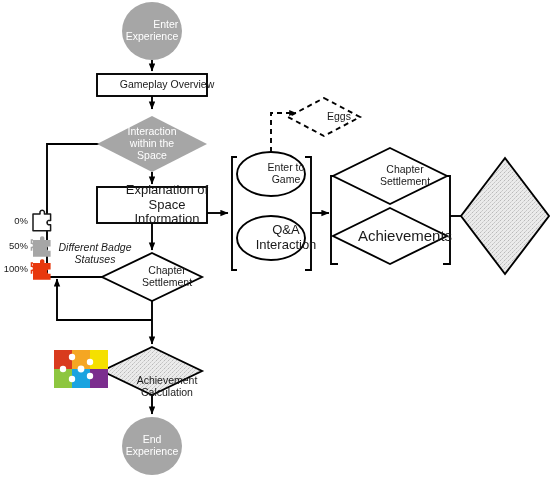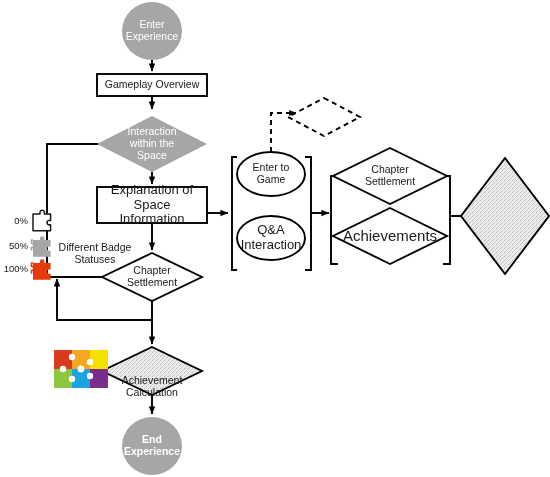--- a/index.html
+++ b/index.html
@@ -28,36 +28,37 @@
   .node-label {
     position: absolute;
     display: flex;
     align-items: center;
     justify-content: center;
     text-align: center;
     line-height: 1.12;
     pointer-events: none;
     white-space: pre-line;
   }
-  .lbl-dark  { color: #1a1a1a; }
+  .lbl-dark  { color: #1a1a1a; margin-left: 15px; }
   .lbl-white { color: #ffffff; }
   .pct-text {
     position: absolute;
     font-size: 9.5px;
     color: #1a1a1a;
     text-align: right;
     width: 30px;
   }
   .badge-caption {
     position: absolute;
     font-size: 10.5px;
     color: #1a1a1a;
     text-align: center;
     line-height: 1.15;
     white-space: pre-line;
+    font-style: italic;
   }
 </style>
 </head>
 <body>
 
 <div id="diagram-root">
 
   <svg class="layer" viewBox="0 0 550 477" xmlns="http://www.w3.org/2000/svg">
     <defs>
       <marker id="arrow" markerWidth="9" markerHeight="9" refX="7.6" refY="3.2" orient="auto" markerUnits="userSpaceOnUse">
@@ -160,47 +161,48 @@
 
       <circle cx="18" cy="7" r="3.2" fill="#ffffff"></circle>
       <circle cx="36" cy="12" r="3.2" fill="#ffffff"></circle>
       <circle cx="9" cy="19" r="3.2" fill="#ffffff"></circle>
       <circle cx="27" cy="19" r="3.4" fill="#ffffff"></circle>
       <circle cx="18" cy="29" r="3.2" fill="#ffffff"></circle>
       <circle cx="36" cy="26" r="3.2" fill="#ffffff"></circle>
     </g>
   </svg>
 
-  <div class="node-label lbl-white" style="left:117px; top:7px; width:70px; height:48px; font-size:10.5px;">Enter
+  <div class="node-label lbl-white" style="left:117px; top:7px; width:70px; height:48px; font-size:10.5px;text-align:right;">Enter
 Experience</div>
 
   <div class="node-label lbl-dark" style="left:97px; top:74px; width:110px; height:22px; font-size:10.5px;">Gameplay Overview</div>
 
   <div class="node-label lbl-white" style="left:112px; top:119px; width:80px; height:50px; font-size:10.5px;">Interaction
 within the
 Space</div>
 
   <div class="node-label lbl-dark" style="left:97px; top:187px; width:110px; height:36px; font-size:13px;">Explanation of Space
 Information</div>
 
   <div class="node-label lbl-dark" style="left:112px; top:256px; width:80px; height:42px; font-size:10.5px;">Chapter
 Settlement</div>
 
   <div class="node-label lbl-dark" style="left:107px; top:366px; width:90px; height:42px; font-size:10.5px;">Achievement
 Calculation</div>
 
-  <div class="node-label lbl-white" style="left:117px; top:422px; width:70px; height:48px; font-size:10.5px;font-weight:bold;">End
+  <div class="node-label lbl-white" style="left:117px; top:422px; width:70px; height:48px; font-size:10.5px;">End
 Experience</div>
 
   <div class="node-label lbl-dark" style="left:237px; top:152px; width:68px; height:44px; font-size:10.5px;">Enter to
 Game</div>
 
   <div class="node-label lbl-dark" style="left:234px; top:216px; width:74px; height:44px; font-size:13px;">Q&amp;A
 Interaction</div>
 
+  <div class="node-label lbl-dark" style="left:299px; top:106px; width:50px; height:22px; font-size:10.5px;">Eggs</div>
 
   <div class="node-label lbl-dark" style="left:348px; top:155px; width:84px; height:42px; font-size:10.5px;">Chapter
 Settlement</div>
 
   <div class="node-label lbl-dark" style="left:340px; top:225px; width:100px; height:22px; font-size:15px;">Achievements</div>
 
 
   <div class="pct-text" style="left:-2px; top:215px;">0%</div>
   <div class="pct-text" style="left:-2px; top:240px;">50%</div>
   <div class="pct-text" style="left:-2px; top:263px;">100%</div>

